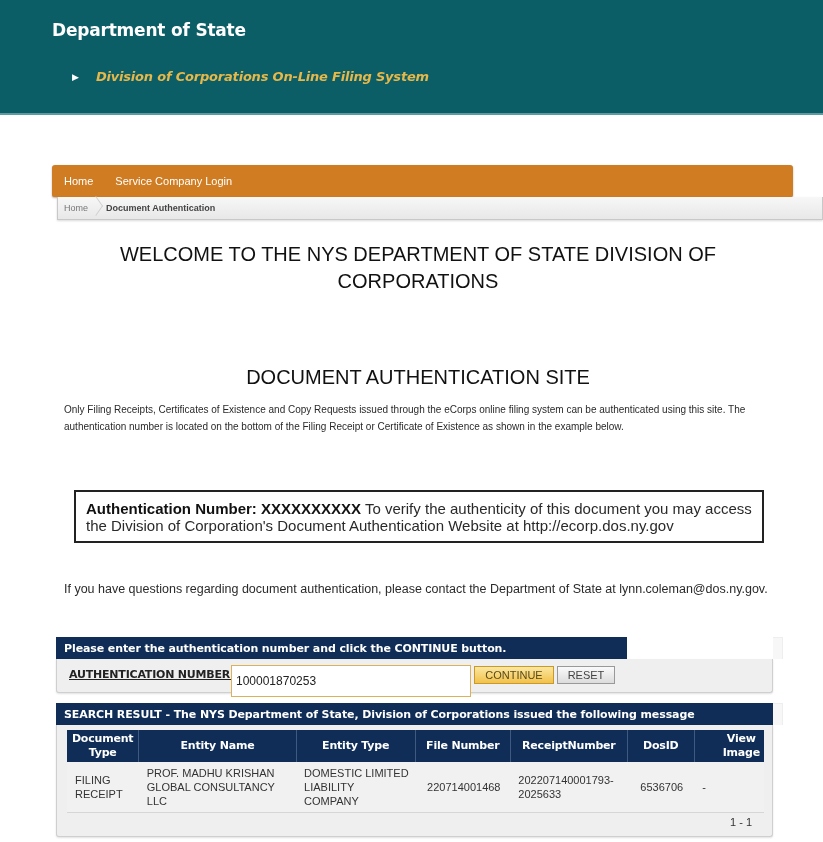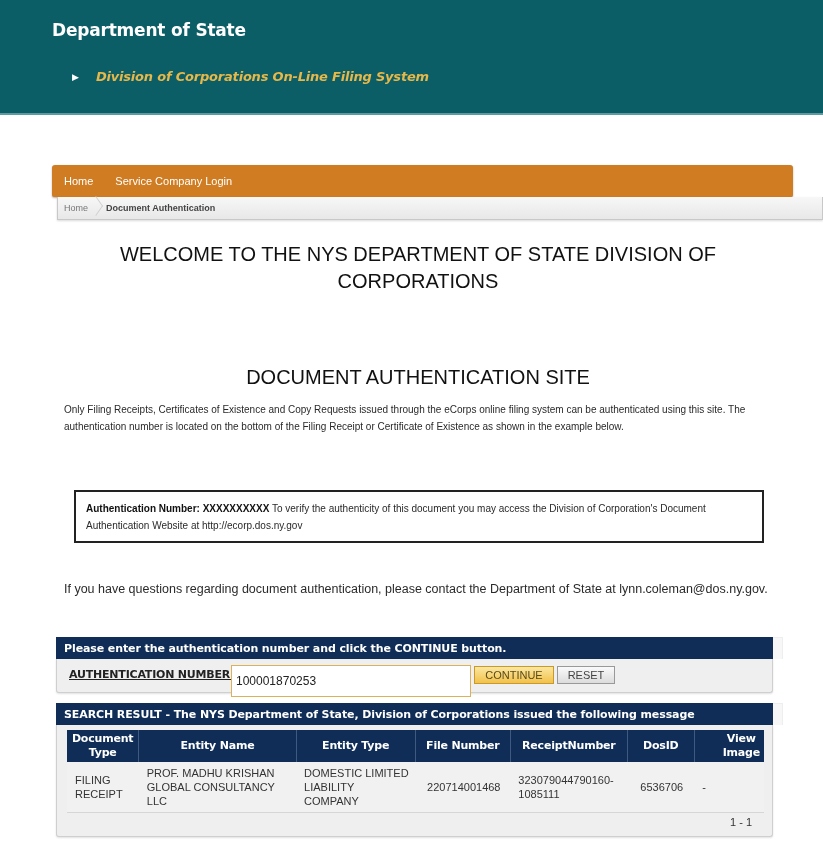--- a/index.html
+++ b/index.html
@@ -77,38 +77,38 @@
     text-align: center; font-size: 20px; color: #111; margin-top: 43px;
   }
   .intro {
     position: absolute; left: 64px; top: 401px; width: 712px;
     font-size: 10px; line-height: 17px; color: #2a2a2a;
   }
   .example-box {
     position: absolute; left: 74px; top: 490px; width: 690px; height: 53px;
     border: 2px solid #222;
     padding: 8px 10px;
-    font-size: 10px; line-height: 17px; color: #2a2a2a;
+    font-size: 15px; line-height: 17px; color: #2a2a2a;
   }
   .example-box b { color: #111; }
   .contact {
     position: absolute; left: 64px; top: 581px; width: 712px;
     font-size: 12.5px; line-height: 17px; color: #2a2a2a;
   }
 
   
   .panel-head {
     position: absolute; left: 56px; height: 22px;
     background: #0f2d57; color: #fff;
     font-size: 11px; font-weight: bold;
     display: flex; align-items: center; padding-left: 8px;
     font-family: "DejaVu Sans", sans-serif;
     letter-spacing: -0.1px;
   }
-  .panel-head-1 { top: 637px; width: 717px; }
+  .panel-head-1 { top: 637px; width: 571px; }
   .panel-body {
     position: absolute; left: 56px; top: 659px; width: 717px; height: 34px;
     background: #efefef; border: 1px solid #cfcfcf; border-top: none;
     border-radius: 0 0 3px 3px;
     box-shadow: 0 1px 2px rgba(0,0,0,0.12);
   }
   .auth-label {
     position: absolute; left: 12px; top: 9px;
     font-size: 11px; font-weight: bold; color: #222;
     text-decoration: underline;
@@ -228,20 +228,20 @@
         <th style="width:68px">DosID</th>
         <th style="width:53px">View Image</th>
       </tr>
     </thead>
     <tbody>
       <tr>
         <td>FILING RECEIPT</td>
         <td>PROF. MADHU KRISHAN GLOBAL CONSULTANCY LLC</td>
         <td>DOMESTIC LIMITED LIABILITY COMPANY</td>
         <td class="center">220714001468</td>
-        <td>323079044790160-1085111</td>
+        <td>202207140001793-2025633</td>
         <td class="center">6536706</td>
         <td>-</td>
       </tr>
     </tbody>
   </table>
   <div class="pager">1 - 1</div>
 </div>
 
 </body></html>

